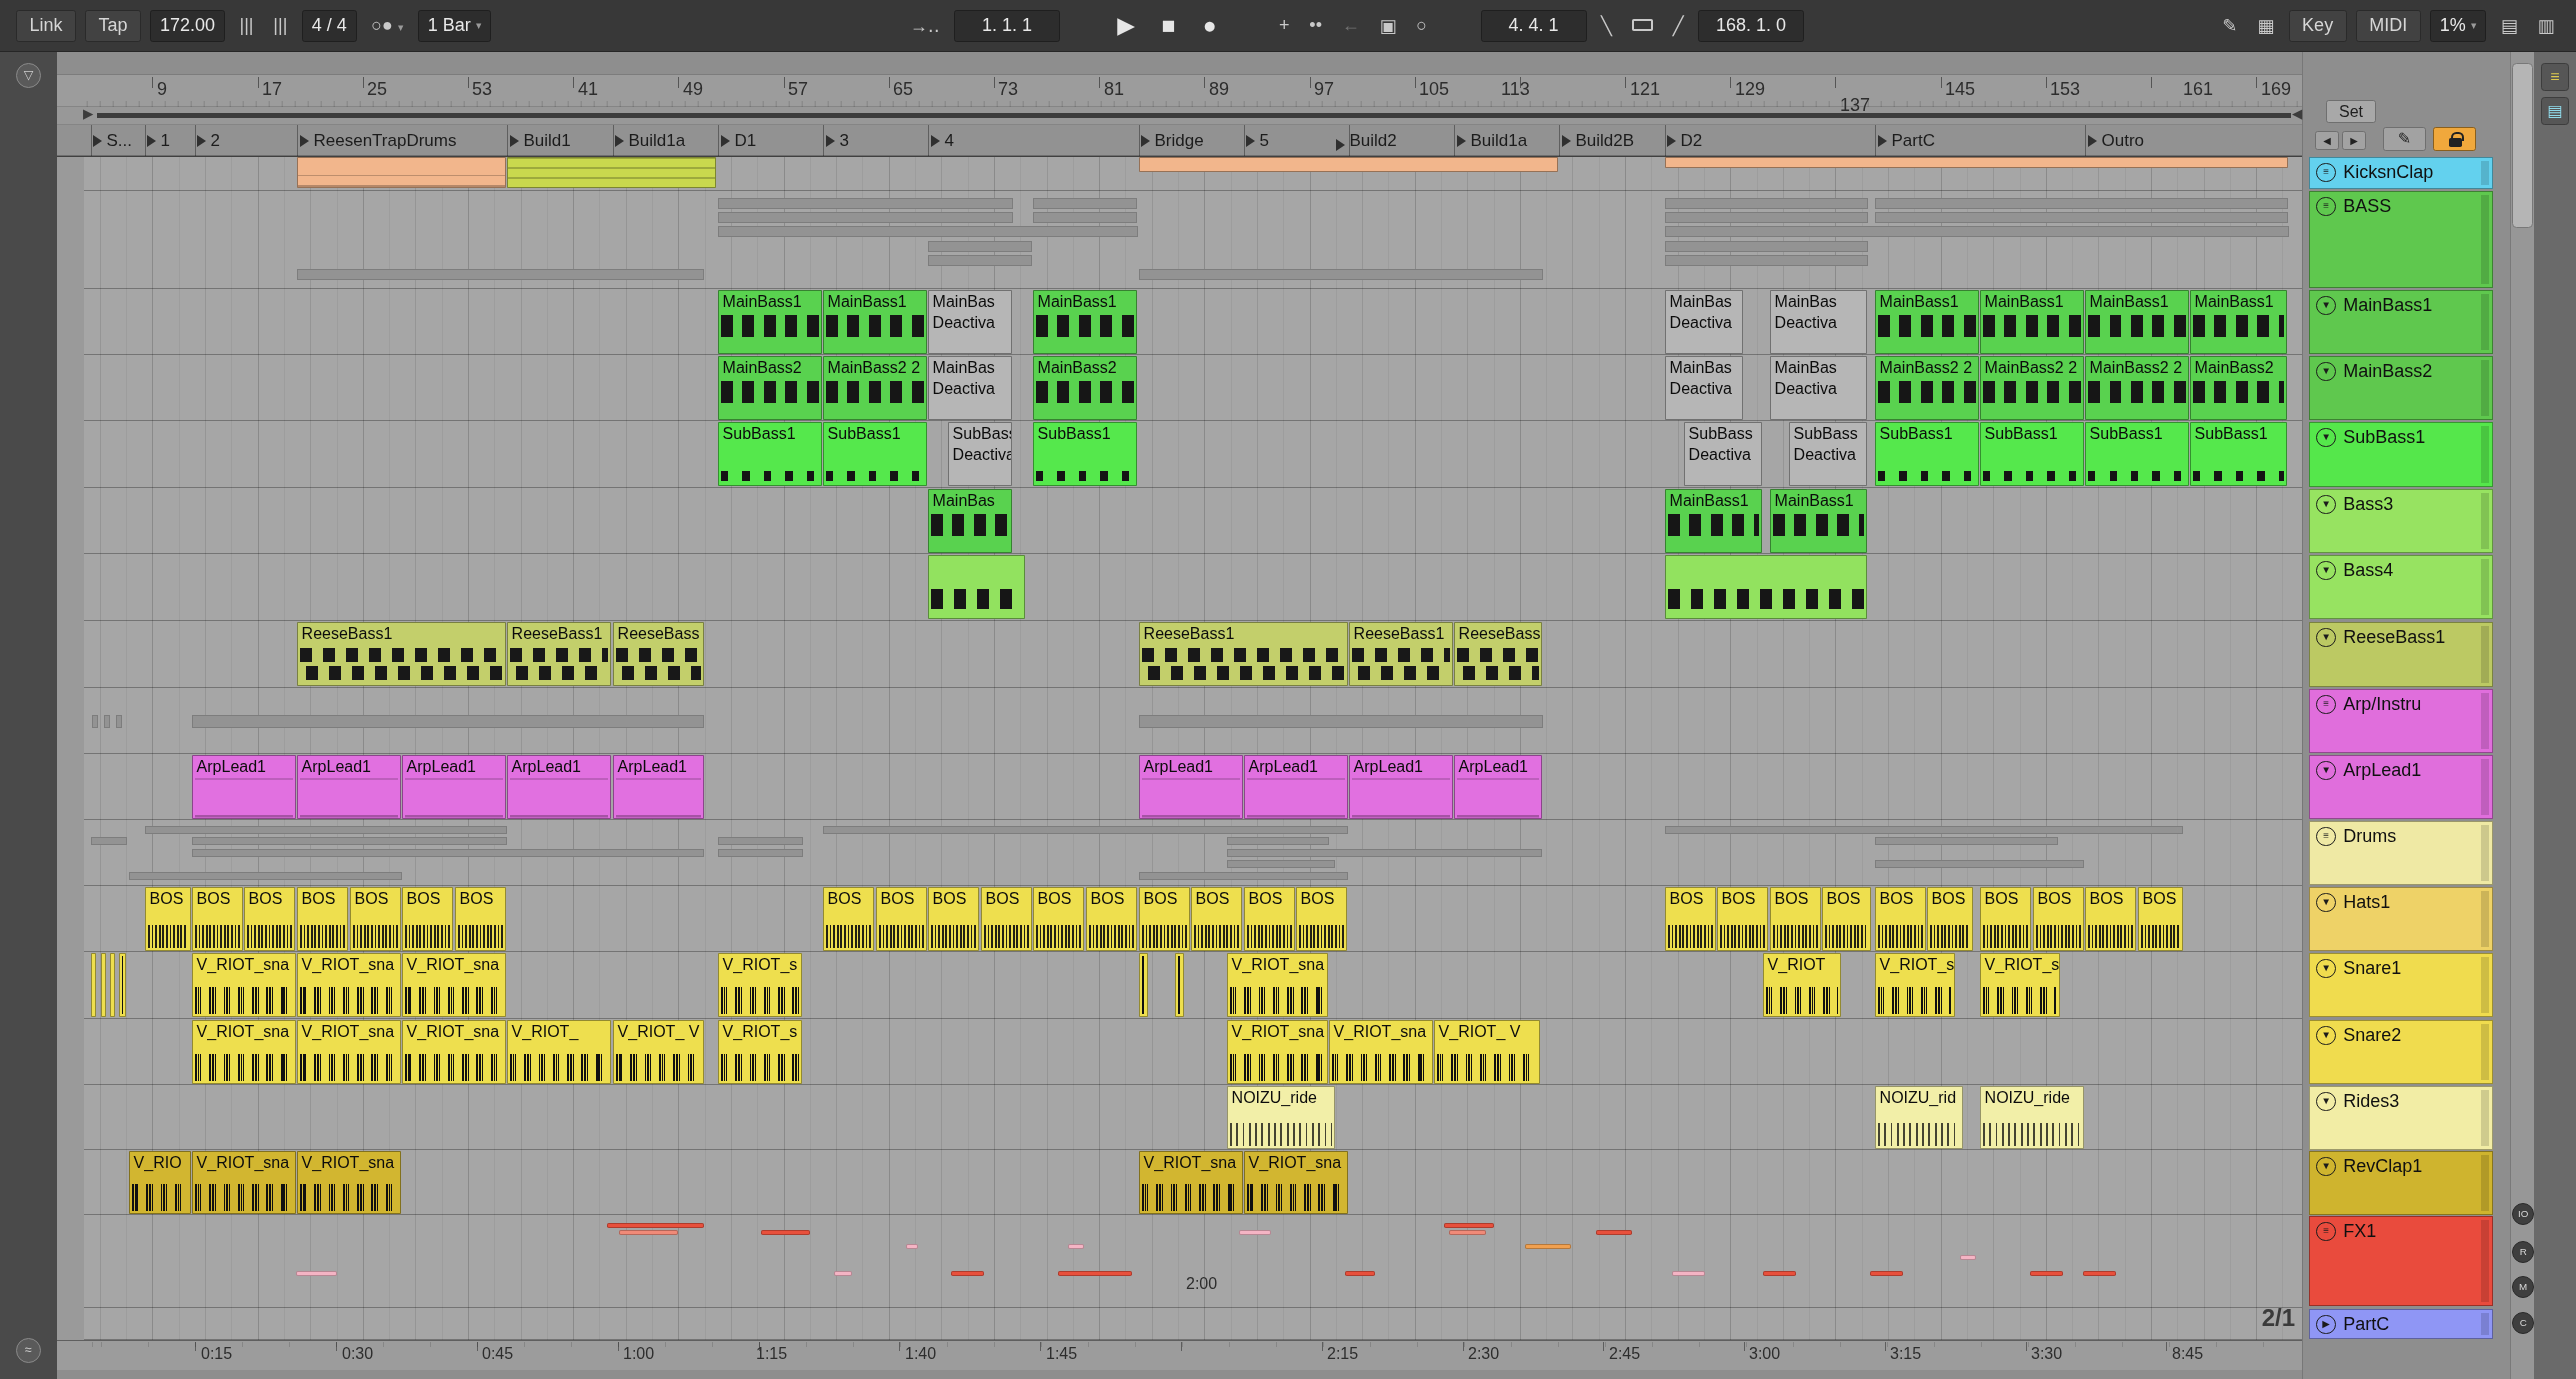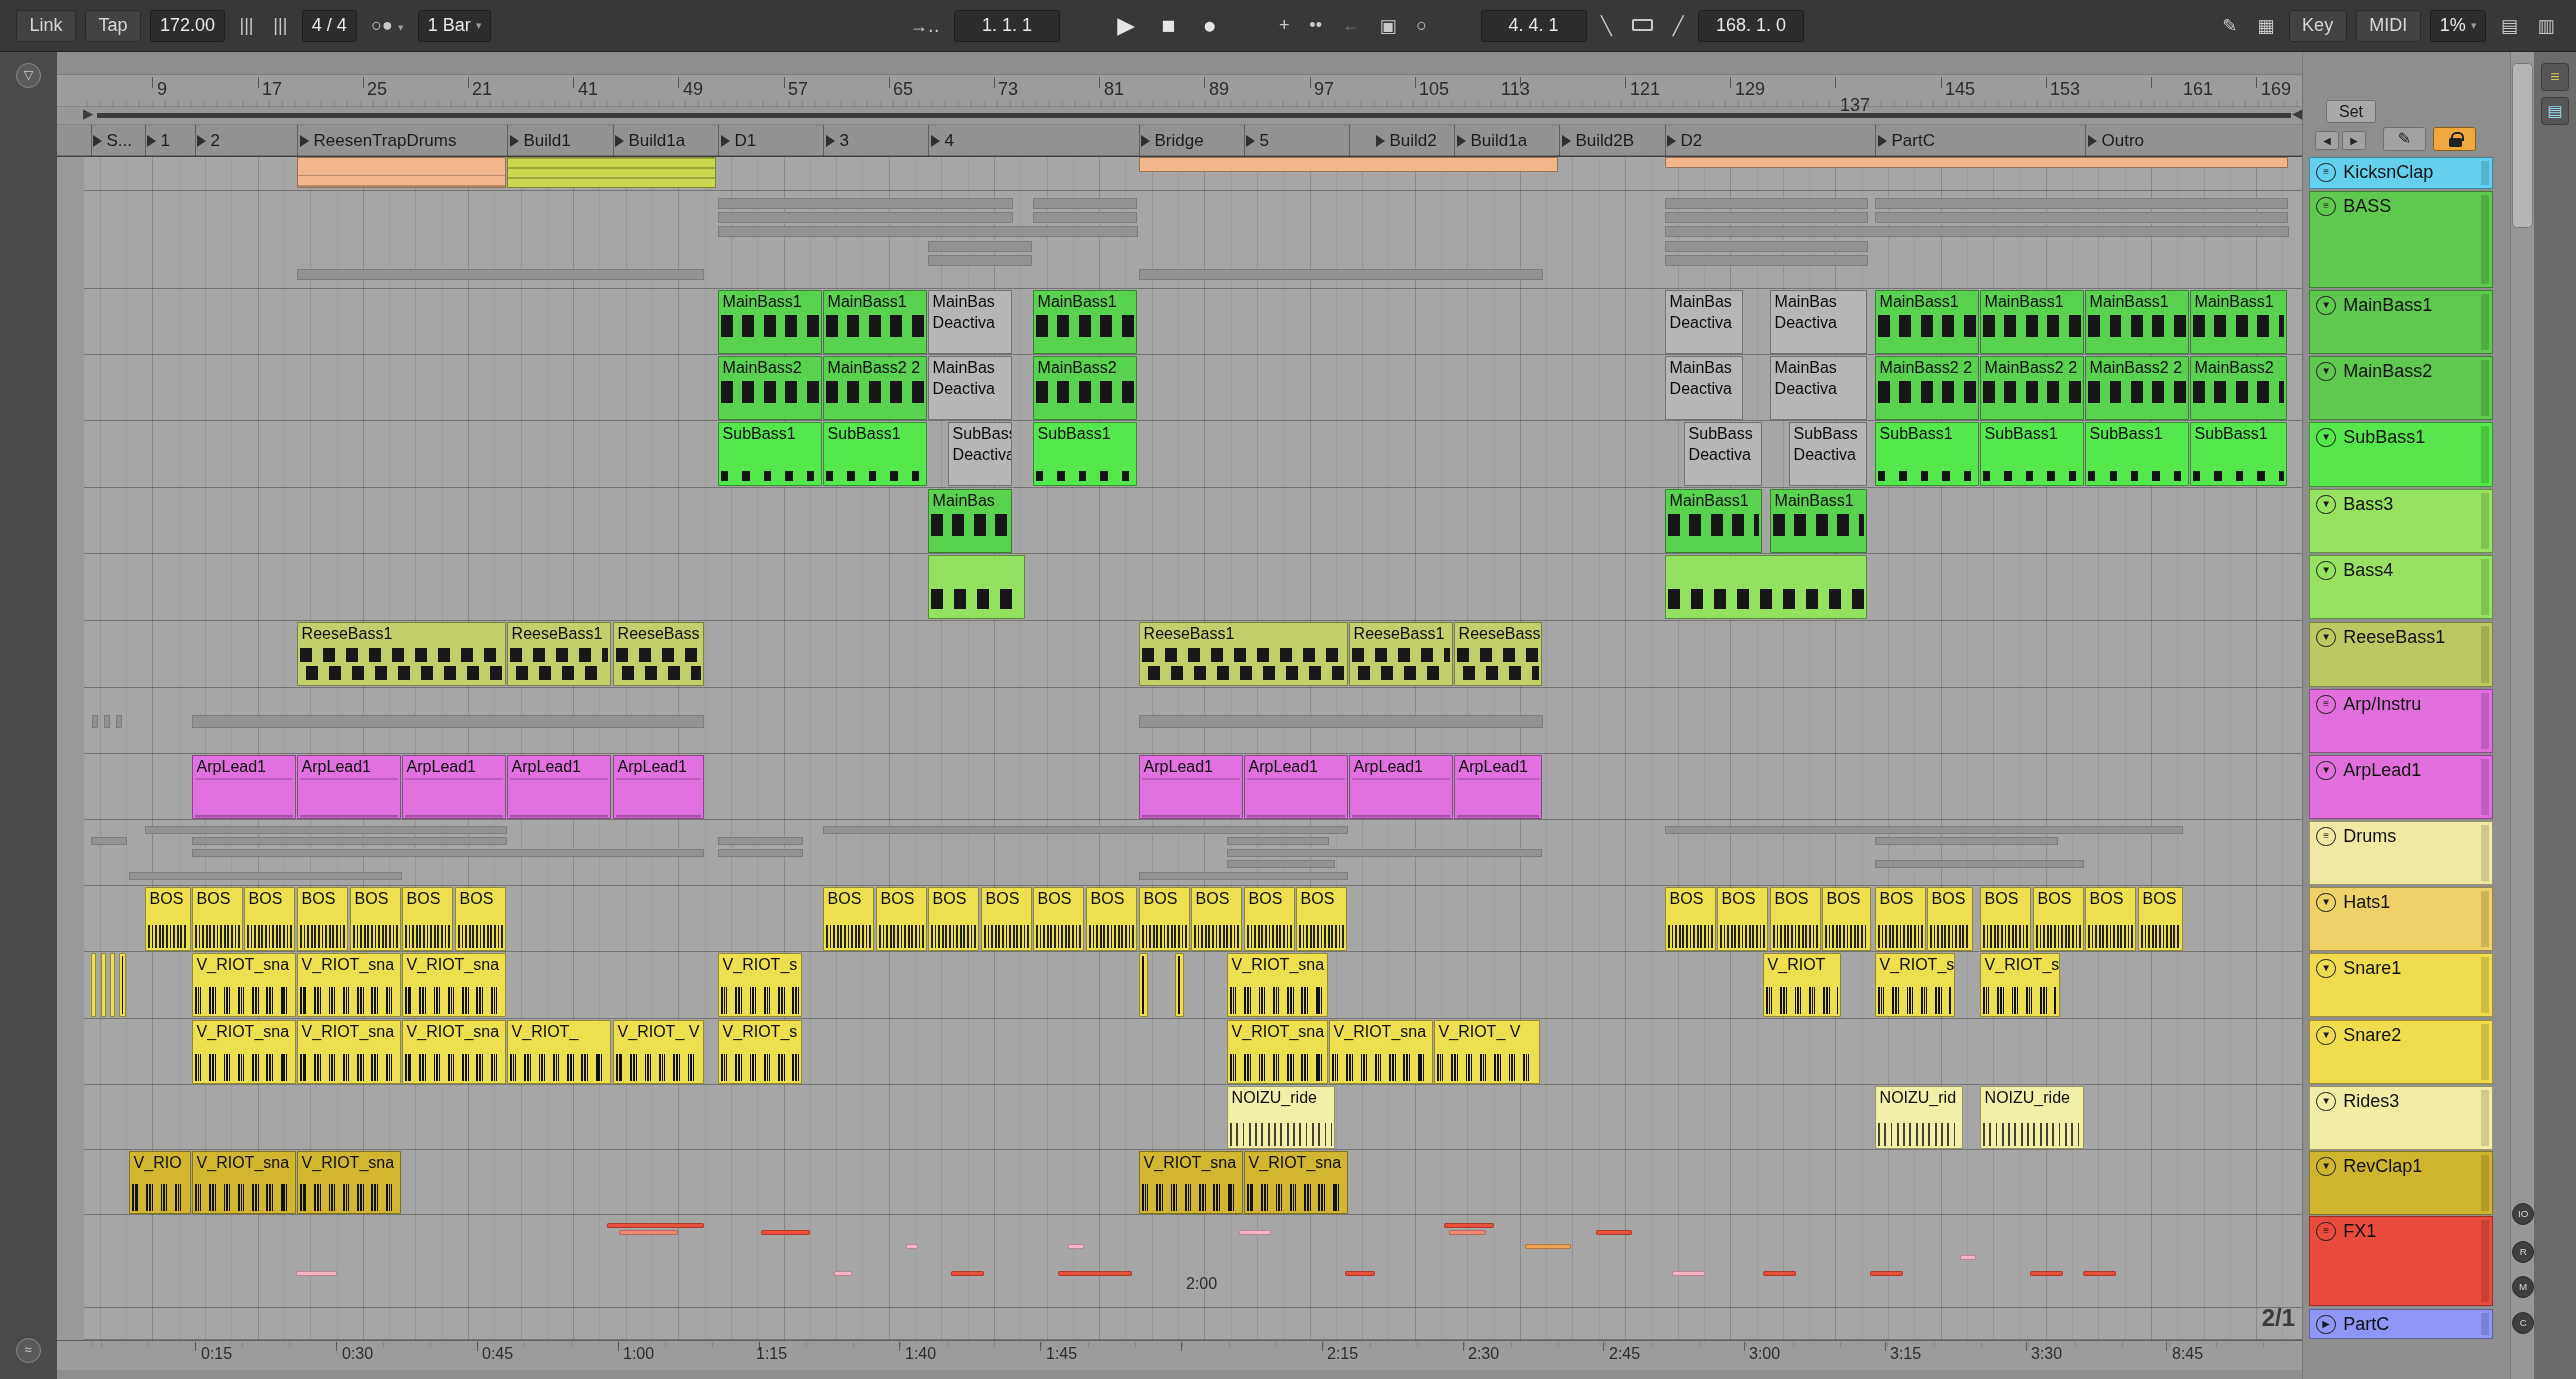--- a/index.html
+++ b/index.html
@@ -858,21 +858,21 @@
       <div class="fxclip" style="left: 1960px; top: 1255px; width: 16px; height: 5.4px; background: rgb(244, 180, 196);"></div>
       <div class="fxclip" style="left: 2030px; top: 1271px; width: 33px; height: 5.4px; background: rgb(232, 80, 60);"></div>
       <div class="fxclip" style="left: 2083px; top: 1271px; width: 33px; height: 5.4px; background: rgb(232, 80, 60);"></div>
       <div style="left: 152px; top: 77px; width: 0.9px; height: 10.7px; background: rgba(0, 0, 0, 0.45);"></div>
       <div class="barnum" style="left: 157px; top: 79px;">9</div>
       <div style="left: 258px; top: 77px; width: 0.9px; height: 10.7px; background: rgba(0, 0, 0, 0.45);"></div>
       <div class="barnum" style="left: 262px; top: 79px;">17</div>
       <div style="left: 363px; top: 77px; width: 0.9px; height: 10.7px; background: rgba(0, 0, 0, 0.45);"></div>
       <div class="barnum" style="left: 367px; top: 79px;">25</div>
       <div style="left: 468px; top: 77px; width: 0.9px; height: 10.7px; background: rgba(0, 0, 0, 0.45);"></div>
-      <div class="barnum" style="left: 472px; top: 79px;">21</div>
+      <div class="barnum" style="left: 472px; top: 79px;">53</div>
       <div style="left: 573px; top: 77px; width: 0.9px; height: 10.7px; background: rgba(0, 0, 0, 0.45);"></div>
       <div class="barnum" style="left: 578px; top: 79px;">41</div>
       <div style="left: 678px; top: 77px; width: 0.9px; height: 10.7px; background: rgba(0, 0, 0, 0.45);"></div>
       <div class="barnum" style="left: 683px; top: 79px;">49</div>
       <div style="left: 784px; top: 77px; width: 0.9px; height: 10.7px; background: rgba(0, 0, 0, 0.45);"></div>
       <div class="barnum" style="left: 788px; top: 79px;">57</div>
       <div style="left: 889px; top: 77px; width: 0.9px; height: 10.7px; background: rgba(0, 0, 0, 0.45);"></div>
       <div class="barnum" style="left: 893px; top: 79px;">65</div>
       <div style="left: 994px; top: 77px; width: 0.9px; height: 10.7px; background: rgba(0, 0, 0, 0.45);"></div>
       <div class="barnum" style="left: 998px; top: 79px;">73</div>
@@ -949,21 +949,21 @@
       <div class="flag" style="left: 1141px; top: 131px;">
         <span class="tri"></span>
         <span class="flbl">Bridge</span>
       </div>
       <div style="left: 1244px; top: 125px; width: 0.9px; height: 31px; background: rgba(0, 0, 0, 0.35);"></div>
       <div class="flag" style="left: 1246px; top: 131px;">
         <span class="tri"></span>
         <span class="flbl">5</span>
       </div>
       <div style="left: 1349px; top: 125px; width: 0.9px; height: 31px; background: rgba(0, 0, 0, 0.35);"></div>
-      <div class="flag" style="left: 1376px; top: 131px;">
+      <div class="flag" style="left: 1336px; top: 131px; align-items: flex-end;">
         <span class="tri"></span>
         <span class="flbl">Build2</span>
       </div>
       <div style="left: 1454px; top: 125px; width: 0.9px; height: 31px; background: rgba(0, 0, 0, 0.35);"></div>
       <div class="flag" style="left: 1457px; top: 131px;">
         <span class="tri"></span>
         <span class="flbl">Build1a</span>
       </div>
       <div style="left: 1559px; top: 125px; width: 0.9px; height: 31px; background: rgba(0, 0, 0, 0.35);"></div>
       <div class="flag" style="left: 1562px; top: 131px;">

